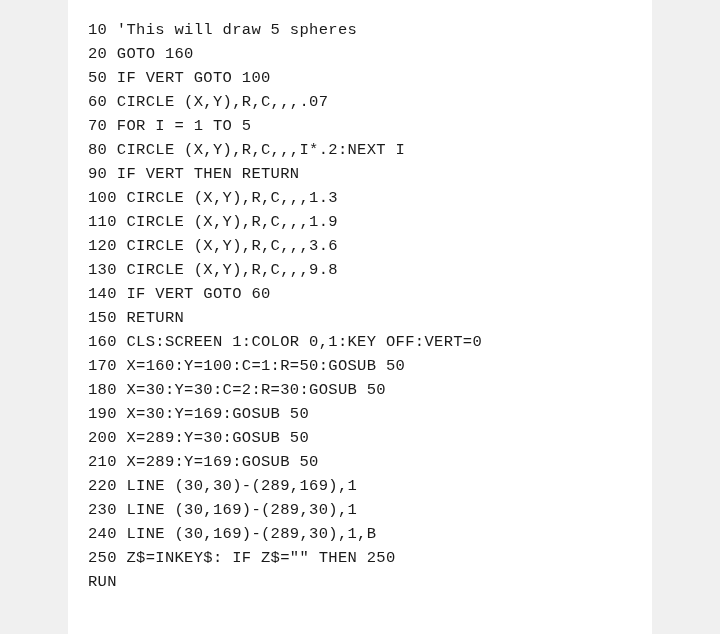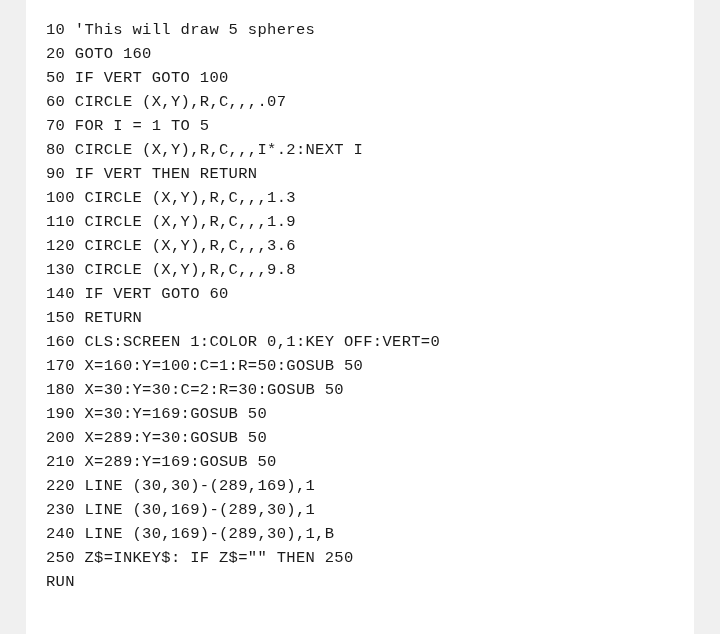--- a/index.html
+++ b/index.html
@@ -12,21 +12,21 @@
       background-color: #f0f0f0;
       display: flex;
       justify-content: center;
       align-items: center;
       min-height: 100vh;
       font-family: 'Courier New', Courier, monospace;
     }
 
     .screen {
       background-color: #ffffff;
-      width: 668px;
+      width: 584px;
       min-height: 634px;
       padding: 18px 20px 20px 20px;
     }
 
     .code-block {
       font-family: 'Courier New', Courier, monospace;
       font-size: 15.5px;
       line-height: 1.55;
       color: #1a1a1a;
       white-space: pre;

